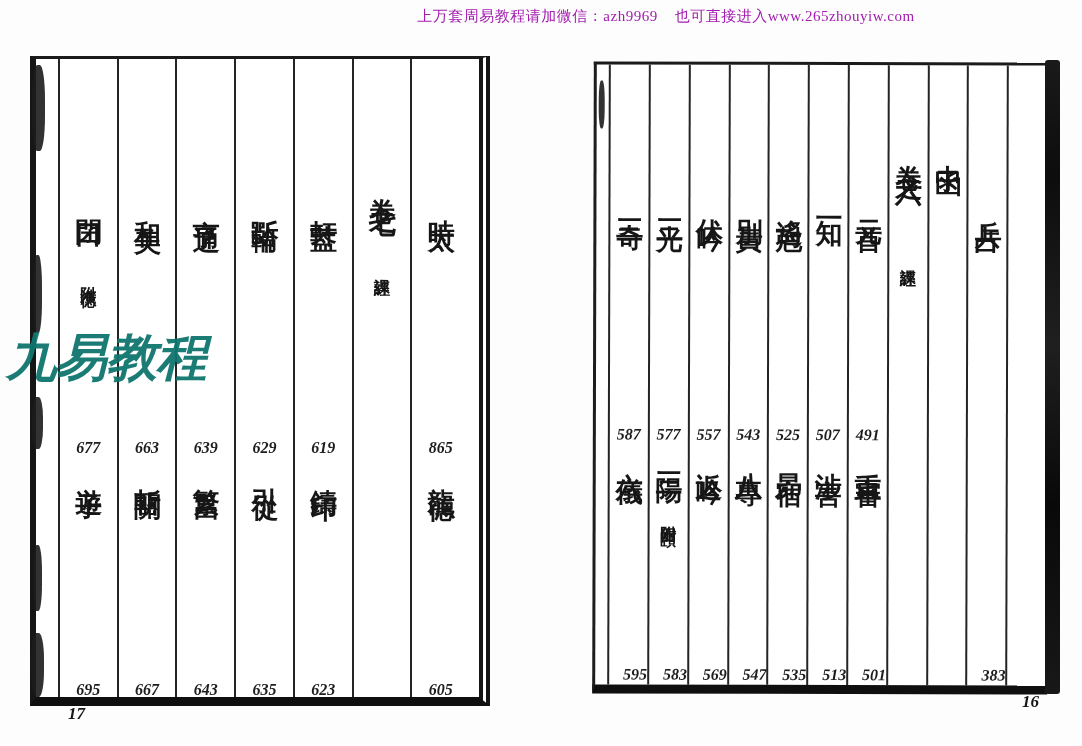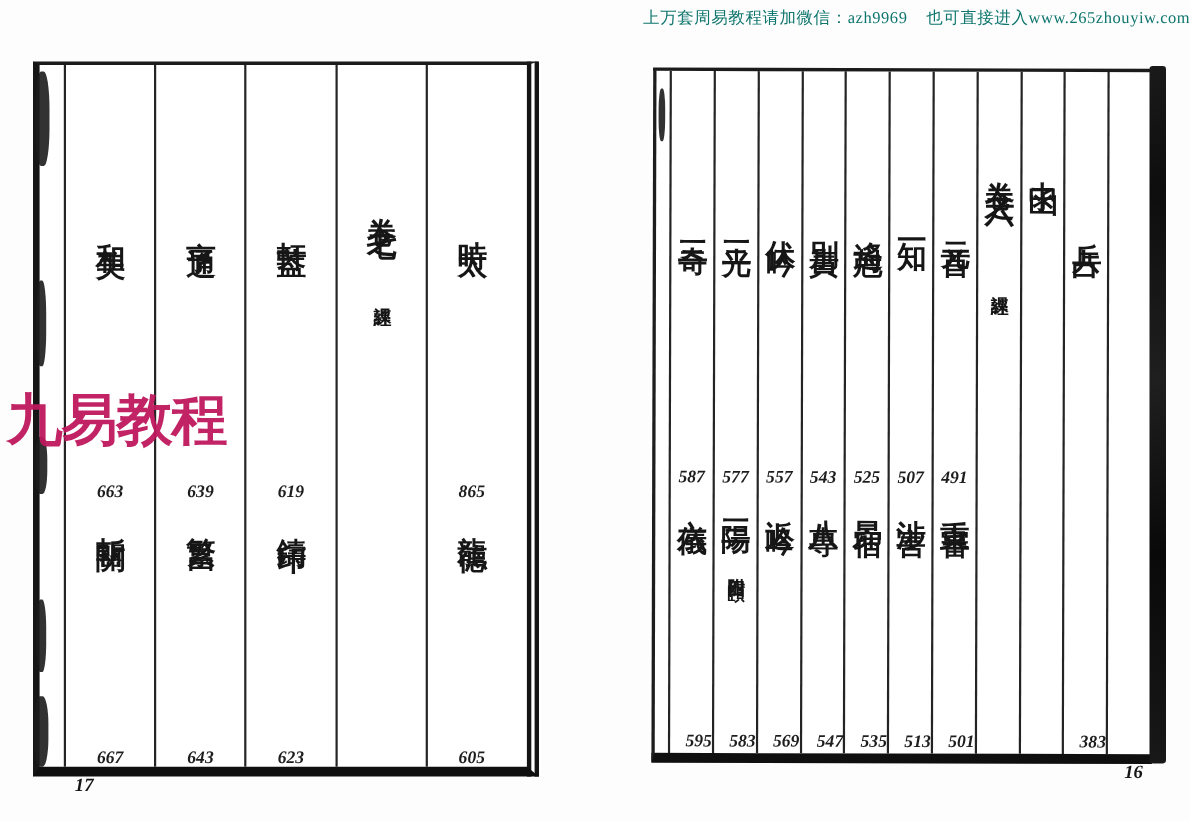--- a/index.html
+++ b/index.html
@@ -4,22 +4,22 @@
 <style>
   html,body{margin:0;padding:0;}
   body{
     width:1082px;height:746px;position:relative;overflow:hidden;
     background:#fdfdfd;
     font-family:"Liberation Serif","DejaVu Serif",serif;
   }
   
   .header-bar{
     position:absolute;top:7px;left:0;right:0;
-    text-align:right;padding-left:250px;
-    font-size:15px;color:#0f766e;letter-spacing:.5px;
+    text-align:center;padding-left:250px;
+    font-size:15px;color:#a21caf;letter-spacing:.5px;
     white-space:pre;
     font-family:"Liberation Serif","DejaVu Serif",serif;
   }
   
   .page{position:absolute;background:#fff;}
   .page-left{
     left:30px;top:56px;width:460px;height:650px;
     border-top:3px solid #1b1b1b;border-bottom:9px solid #0f0f0f;
     border-left:6px solid #161616;border-right:11px double #141414;
     box-sizing:border-box;
@@ -66,24 +66,25 @@
   [data-page="right"] .bot-num{top:601px;text-align:right;}
   
   .folio{
     position:absolute;font-style:italic;font-weight:700;font-size:17px;color:#161616;
     font-family:"Liberation Serif","DejaVu Serif",serif;
   }
   .folio-left{left:68px;top:704px;}
   .folio-right{left:1022px;top:692px;}
   
   .watermark{
-    position:absolute;left:6px;top:356px;z-index:9;
+    position:absolute;left:6px;top:332px;z-index:9;
     font-size:51px;font-weight:700;letter-spacing:-1px;line-height:1;
-    color:#be185d;opacity:.95;
+    color:#0f766e;opacity:.95;
     font-family:"Liberation Sans","DejaVu Sans",sans-serif;
+    font-style:italic;
   }
   
   .spine{
     position:absolute;left:1045px;top:60px;width:15px;height:634px;
     background:linear-gradient(180deg,#1a1a1a 0%,#0d0d0d 18%,#1f1f1f 45%,#090909 70%,#181818 100%);
     border-radius:3px;
   }
   .blob{position:absolute;background:#1c1c1c;border-radius:40%;opacity:.9;}
   .b1{left:-4px;top:6px;width:13px;height:86px;}
   .b2{left:-3px;top:196px;width:9px;height:78px;}
@@ -109,30 +110,43 @@
         <div class="vt top vol">卷之七</div>
         <div class="vt tsmall vol-small">課經</div>
       </div>
       <div class="col">
         <div class="vt top">軒葢</div>
         <div class="num mid-num">619</div>
         <div class="vt mid">鑄印</div>
         <div class="num bot-num">623</div>
       </div>
       <div class="col">
+        <div class="vt top">斲輪</div>
+        <div class="num mid-num">629</div>
+        <div class="vt mid">引從</div>
+        <div class="num bot-num">635</div>
+      </div>
+      <div class="col">
         <div class="vt top">亨通</div>
         <div class="num mid-num">639</div>
         <div class="vt mid">繁昌</div>
         <div class="num bot-num">643</div>
       </div>
       <div class="col">
         <div class="vt top">和美</div>
         <div class="num mid-num">663</div>
         <div class="vt mid">斬關</div>
         <div class="num bot-num">667</div>
+      </div>
+      <div class="col">
+        <div class="vt top">閉口</div>
+        <div class="vt tsmall">附泆德</div>
+        <div class="num mid-num">677</div>
+        <div class="vt mid">遊子</div>
+        <div class="num bot-num">695</div>
       </div>
     </div>
   <div class="blob b1"></div>
   <div class="blob b2"></div>
   <div class="blob b3"></div>
   <div class="blob b4"></div>
   <div class="blob b5"></div>
 </div>
 
 <div class="page page-right" data-page="right">

